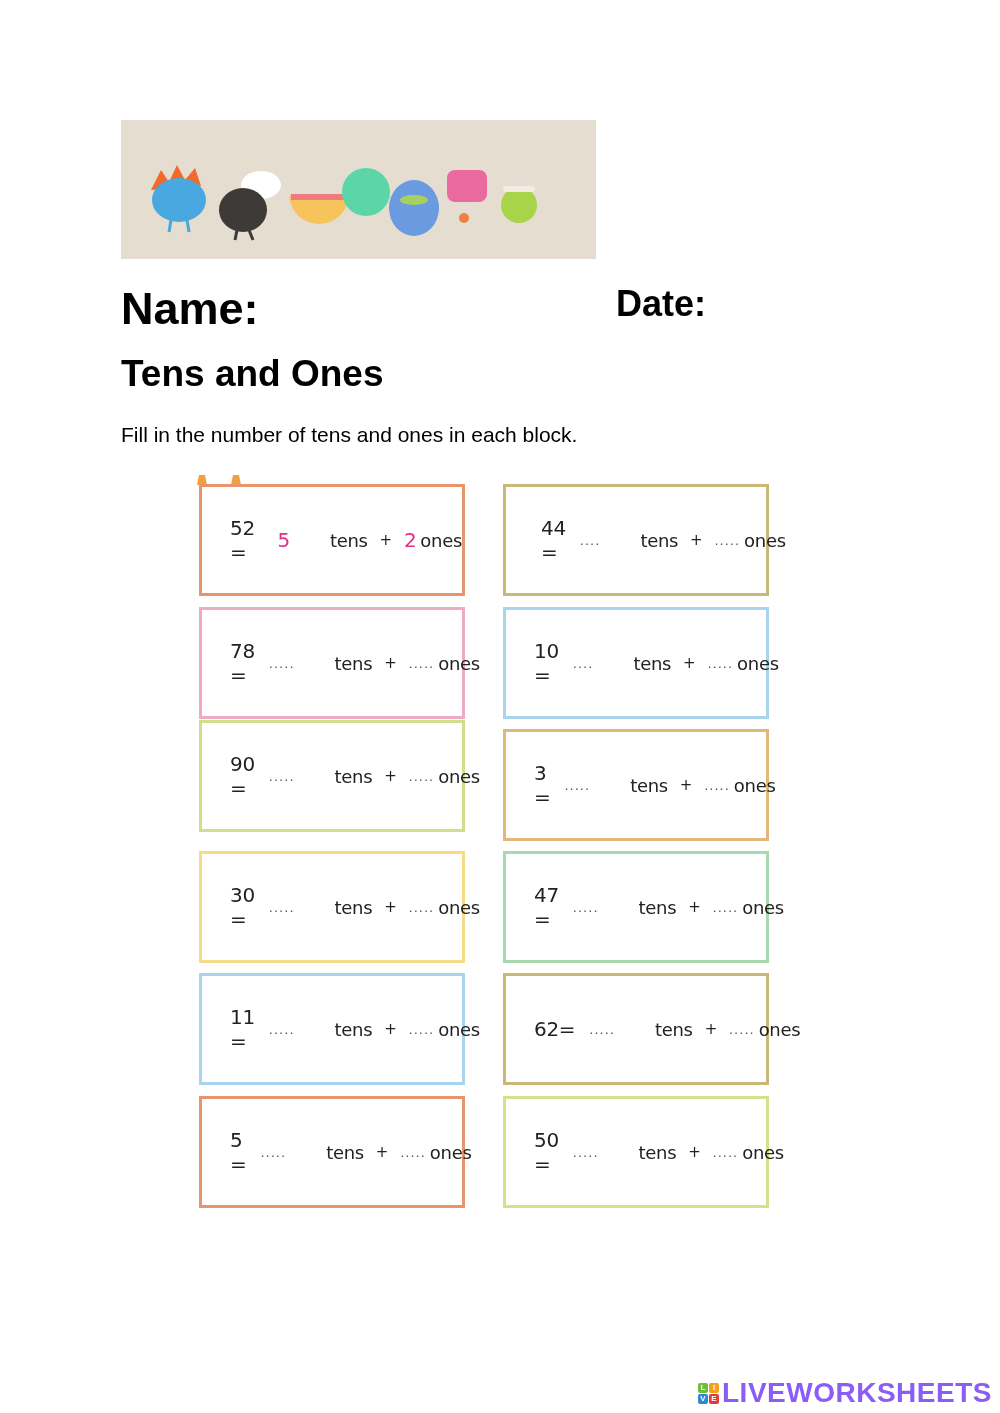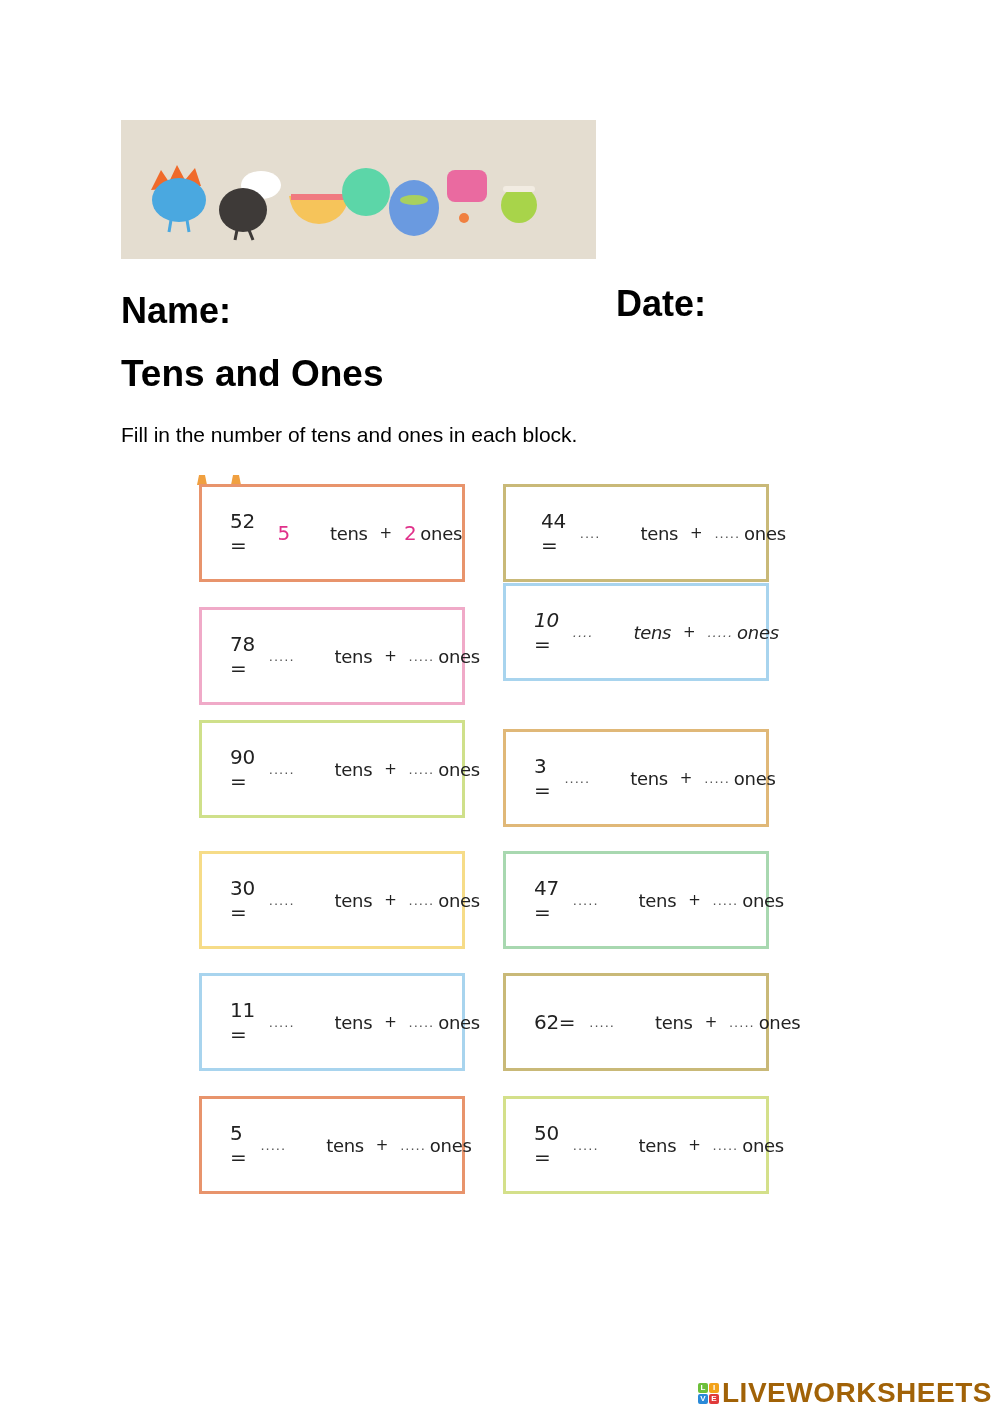--- a/index.html
+++ b/index.html
@@ -1,40 +1,40 @@
 <!DOCTYPE html>
 <html><head>
 <meta charset="utf-8">
 <style>
   html, body { margin: 0; padding: 0; background: #ffffff; }
   body { width: 1000px; height: 1413px; position: relative; overflow: hidden;
          font-family: "Liberation Sans", sans-serif; color: #000; }
   .banner { position: absolute; left: 121px; top: 120px; width: 475px; height: 139px;
             background: #e4ddd0; overflow: hidden; }
   .banner svg { width: 100%; height: 100%; display: block; }
-  .name-label { position: absolute; left: 121px; top: 290px; font-size: 36px; font-weight: bold; }
+  .name-label { position: absolute; left: 121px; top: 283px; font-size: 45px; font-weight: bold; }
   .date-label { position: absolute; left: 616px; top: 283px; font-size: 36px; font-weight: bold; }
   .title { position: absolute; left: 121px; top: 353px; font-size: 37px; font-weight: bold; }
   .instr { position: absolute; left: 121px; top: 423px; font-size: 21px; }
   .tabs { position: absolute; left: 197px; top: 473px; width: 60px; height: 14px; }
   .tab { position: absolute; width: 10px; height: 10px; background: #f0a040;
          clip-path: polygon(20% 0, 80% 0, 100% 100%, 0 100%); }
-  .box { position: absolute; width: 266px; height: 98px; box-sizing: border-box;
+  .box { position: absolute; width: 266px; height: 112px; box-sizing: border-box;
          border: 3px solid #e8946c; background: #fff;
          display: flex; align-items: center; padding-left: 28px;
          font-family: "DejaVu Sans", sans-serif; font-size: 18px; color: #222; letter-spacing: -0.3px; }
   .box .num { margin-right: 14px; font-size: 20px; }
   .box .blank { font-size: 13px; color: #555; margin-right: 4px; letter-spacing: 1px; }
   .box .ans { color: #e0308a; font-size: 20px; margin-right: 4px; }
   .box .unit { margin-right: 12px; margin-left: 36px; }
   .box .plus { margin-right: 12px; font-size: 15px; }
   .logo { position: absolute; left: 698px; top: 1378px; height: 30px; display: flex; align-items: center; }
   .logo-badge { display: grid; grid-template-columns: 10px 10px; grid-template-rows: 10px 10px; gap: 1px; margin-right: 3px; }
   .logo-badge span { font-size: 8px; font-weight: bold; color: #fff; text-align: center; line-height: 10px; border-radius: 2px; }
-  .logo-text { font-size: 28px; font-weight: bold; color: #a16207; letter-spacing: 0.5px; }
+  .logo-text { font-size: 28px; font-weight: bold; color: #8b5cf6; letter-spacing: 0.5px; }
 </style>
 </head>
 <body>
 
 <div class="banner">
   <svg viewBox="0 0 475 139">
     <rect width="475" height="139" fill="#e4ddd0"></rect>
 
     <polygon points="30,70 40,50 48,62 56,45 64,60 74,48 80,66" fill="#f06a2a"></polygon>
     <ellipse cx="58" cy="80" rx="27" ry="22" fill="#4aa8e0"></ellipse>
@@ -91,21 +91,21 @@
       <span>ones</span>
     </div>
     <div class="box" style="left: 199px; top: 607px; border-color: rgb(240, 170, 200);">
       <span class="num">78 =</span>
       <span class="blank">.....</span>
       <span class="unit">tens</span>
       <span class="plus">+</span>
       <span class="blank">.....</span>
       <span>ones</span>
     </div>
-    <div class="box" style="left: 503px; top: 583px; border-color: rgb(168, 212, 238); font-style: italic;">
+    <div class="box" style="left: 503px; top: 607px; border-color: rgb(168, 212, 238);">
       <span class="num">10 =</span>
       <span class="blank">....</span>
       <span class="unit">tens</span>
       <span class="plus">+</span>
       <span class="blank">.....</span>
       <span>ones</span>
     </div>
     <div class="box" style="left: 199px; top: 720px; border-color: rgb(207, 224, 138);">
       <span class="num">90 =</span>
       <span class="blank">.....</span>

